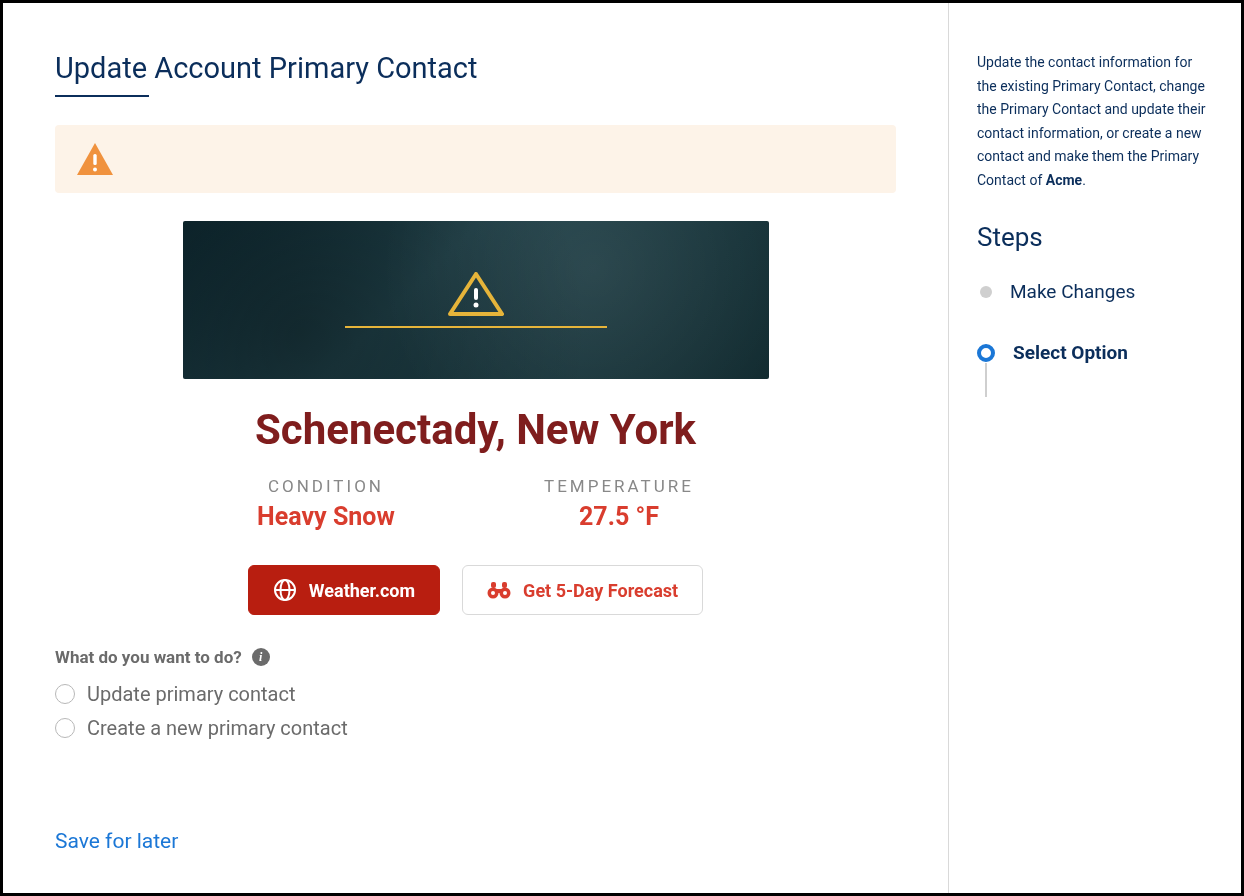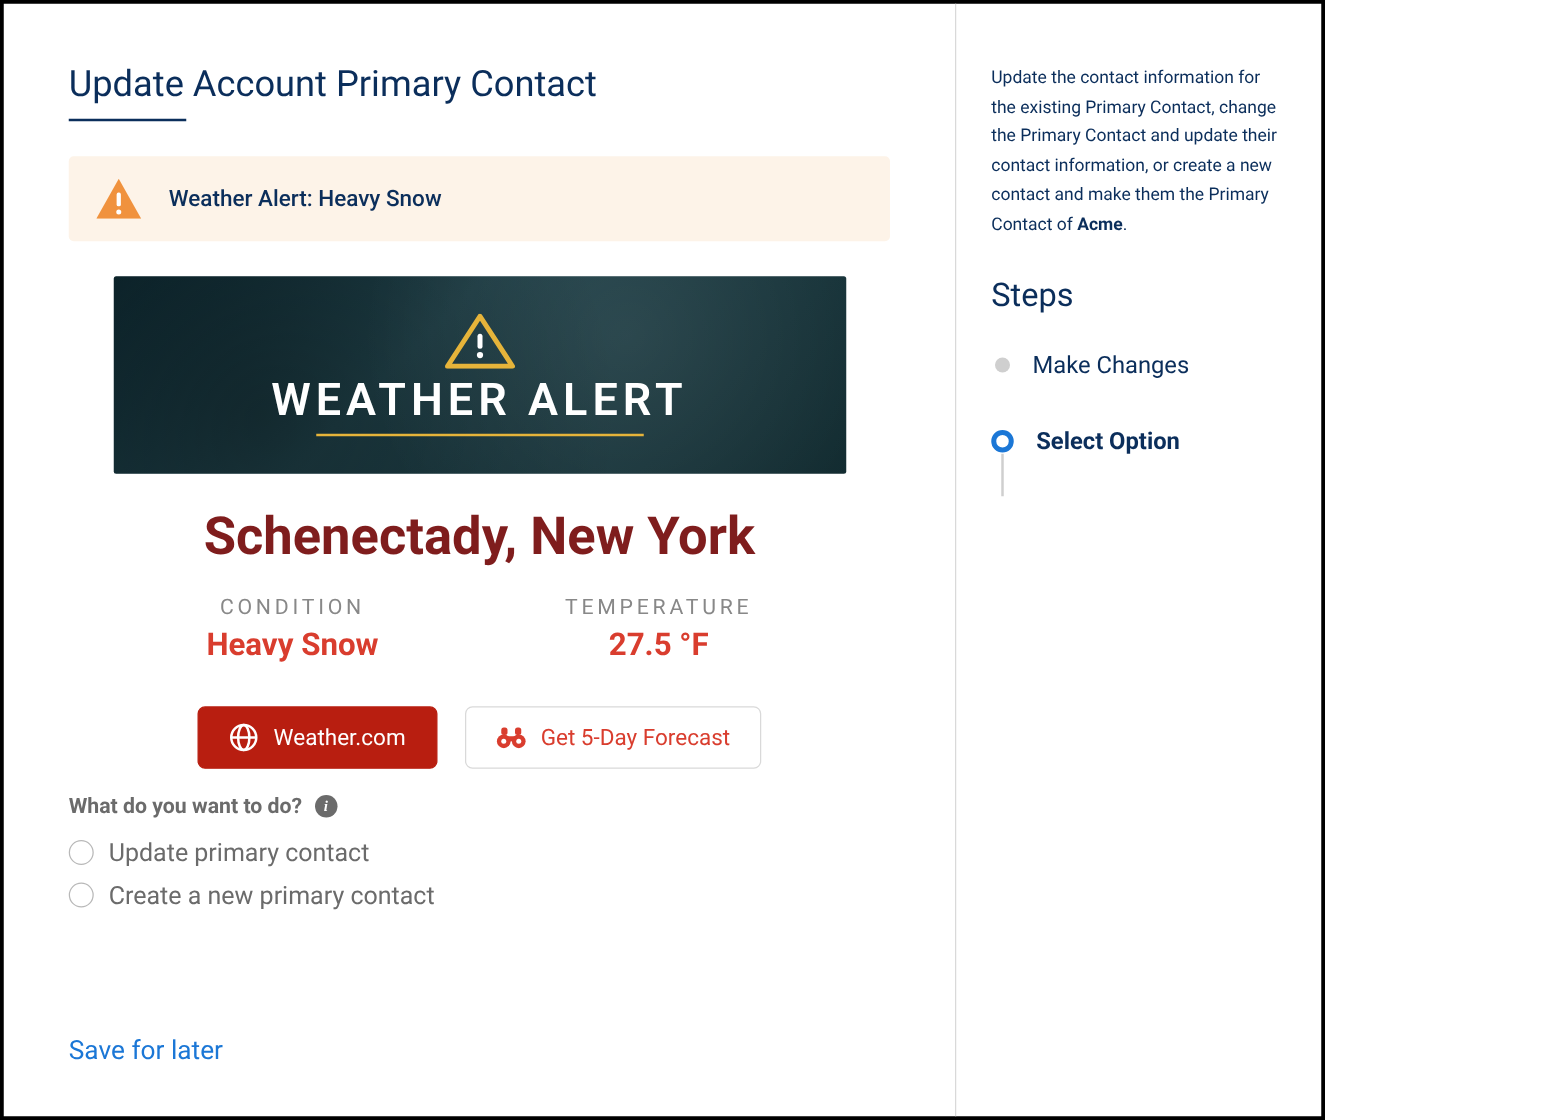--- a/index.html
+++ b/index.html
@@ -2,21 +2,21 @@
 <html><head>
 <meta charset="utf-8">
 <style>
 * { box-sizing: border-box; margin: 0; padding: 0; }
 body {
   font-family: -apple-system, BlinkMacSystemFont, "Segoe UI", Roboto, Helvetica, Arial, sans-serif;
   background: #fff;
   color: #1b2b4a;
 }
 .frame {
-  width: 1060px;
+  width: 1244px;
   height: 896px;
   border: 3px solid #000;
   display: flex;
   position: relative;
   background: #fff;
 }
 .main {
   flex: 1;
   padding: 48px 52px 40px 52px;
   border-right: 1px solid #d9d9d9;
@@ -126,35 +126,35 @@
   gap: 22px;
   margin-top: 34px;
 }
 .btn {
   display: inline-flex;
   align-items: center;
   gap: 12px;
   padding: 12px 24px;
   border-radius: 6px;
   font-size: 18px;
-  font-weight: 400;
+  font-weight: 700;
   cursor: pointer;
   border: 1px solid transparent;
 }
 .btn-primary {
   background: #b81e10;
   color: #fff;
   border-color: #b81e10;
 }
 .btn-secondary {
   background: #fff;
   color: #d93d2e;
   border-color: #d9d9d9;
 }
-.question-block { margin-top: 20px; }
+.question-block { margin-top: 32px; }
 .question-row {
   display: flex;
   align-items: center;
   gap: 10px;
   margin-bottom: 10px;
 }
 .question-label {
   font-size: 17px;
   font-weight: 700;
   color: #6b6b6b;
@@ -254,31 +254,29 @@
 
     <h1 class="page-title">Update Account Primary Contact</h1>
     <div class="title-underline"></div>
 
     <div class="alert-banner">
       <svg width="36" height="32" viewBox="0 0 36 32">
         <path d="M18 0 L36 32 L0 32 Z" fill="#f0923e"></path>
         <rect x="16.3" y="11" width="3.4" height="11" rx="1.5" fill="#fff"></rect>
         <circle cx="18" cy="26.5" r="2" fill="#fff"></circle>
       </svg>
-      <div class="alert-text">Weather Alert: Heavy Snow</div>
     </div>
 
     <div class="card">
       <div class="hero">
         <svg class="hero-tri" width="56" height="44" viewBox="0 0 56 44">
           <path d="M28 2 L54 42 L2 42 Z" fill="none" stroke="#e6b43a" stroke-width="4" stroke-linejoin="round"></path>
           <rect x="26" y="16" width="4" height="12" rx="2" fill="#fff"></rect>
           <circle cx="28" cy="33" r="2.5" fill="#fff"></circle>
         </svg>
-        <div class="hero-text">WEATHER ALERT</div>
         <div class="hero-underline"></div>
       </div>
 
       <div class="location">Schenectady, New York</div>
 
       <div class="stats">
         <div class="stat">
           <div class="stat-label">CONDITION</div>
           <div class="stat-value">Heavy Snow</div>
         </div>

